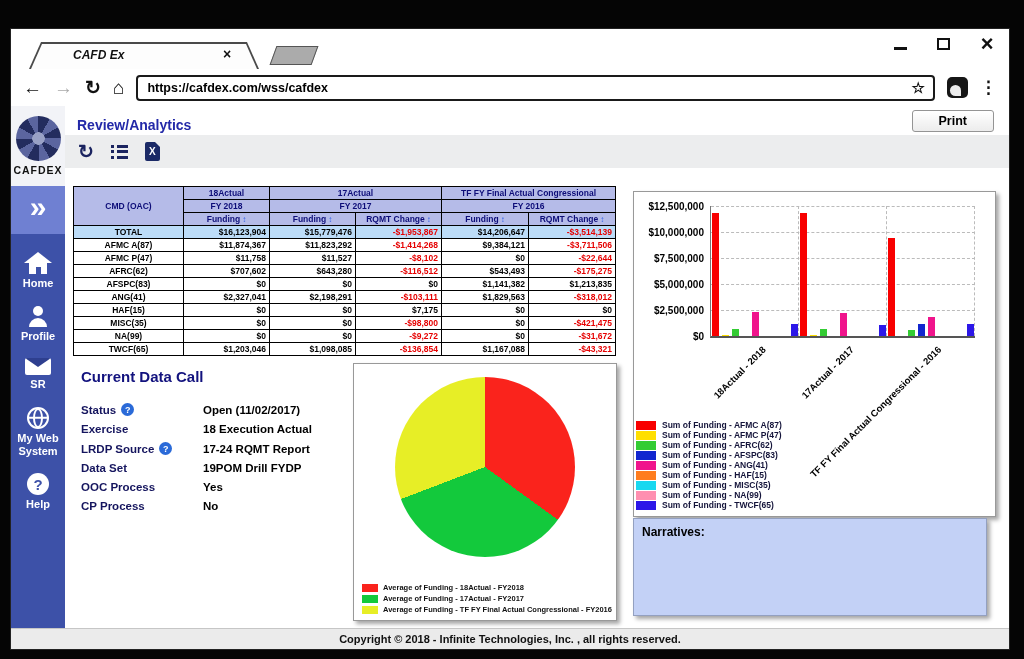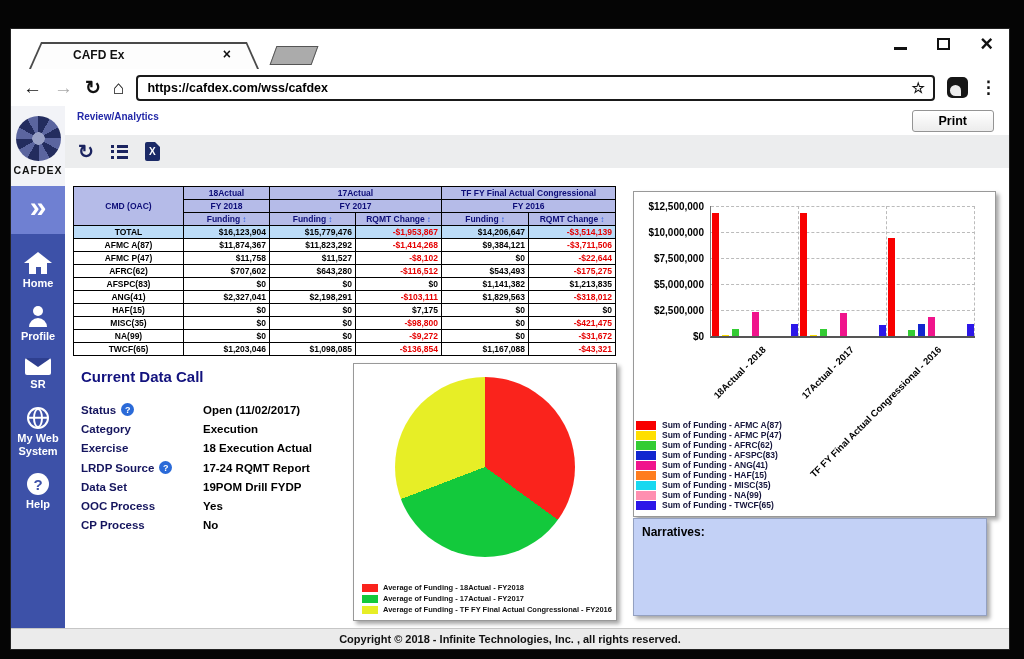--- a/index.html
+++ b/index.html
@@ -2,21 +2,21 @@
 <html><head>
 <meta charset="utf-8">
 <style>
   html,body{margin:0;padding:0;}
   body{width:1024px;height:659px;background:#050505;position:relative;overflow:hidden;
        font-family:"Liberation Sans",sans-serif;}
   .window{position:absolute;left:10px;top:28px;width:1000px;height:622px;background:#fff;
           border:1px solid #222;box-sizing:border-box;}
 
   
-  .titlebar{position:relative;height:40px;background:#fff;}
+  .titlebar{position:relative;height:40px;background:#fff;font-style:italic;}
   .win-controls{position:absolute;top:4px;right:16px;display:flex;gap:30px;align-items:center;height:22px;}
   .win-min{width:13px;height:3px;background:#111;margin-top:8px;}
   .win-max{width:13px;height:12px;border:2.5px solid #111;box-sizing:border-box;}
   .win-close{font-size:22px;font-weight:bold;color:#111;line-height:18px;}
   .tab{position:absolute;left:18px;bottom:0;width:230px;height:27px;}
   .tab-bg{position:absolute;inset:0;background:#4a4a4a;clip-path:polygon(12px 0,calc(100% - 12px) 0,100% 100%,0 100%);}
   .tab-fg{position:absolute;left:2px;right:2px;top:2px;bottom:0;background:#fdfdfd;
           clip-path:polygon(11px 0,calc(100% - 11px) 0,100% 100%,0 100%);}
   .tab-label{position:absolute;left:44px;top:6px;font-size:12px;font-weight:bold;color:#111;}
   .tab-close{position:absolute;right:28px;top:4px;font-size:14px;font-weight:bold;color:#111;}
@@ -52,21 +52,21 @@
   .icon-person .head{position:absolute;top:0;left:6px;width:10px;height:10px;border-radius:50%;background:#fff;}
   .icon-person .torso{position:absolute;bottom:0;left:2px;width:18px;height:9px;border-radius:9px 9px 0 0;background:#fff;}
   .icon-env{position:relative;width:26px;height:17px;background:#fff;border-radius:2px;overflow:hidden;}
   .icon-env::after{content:'';position:absolute;top:0;left:0;border-left:13px solid transparent;border-right:13px solid transparent;border-top:9px solid #2e3f8f;}
   .icon-globe{width:22px;height:22px;border:2.5px solid #fff;border-radius:50%;position:relative;box-sizing:border-box;}
   .icon-globe::before{content:'';position:absolute;left:-1px;right:-1px;top:50%;height:2.5px;background:#fff;transform:translateY(-50%);}
   .icon-globe::after{content:'';position:absolute;left:50%;top:-1px;bottom:-1px;width:10px;border:2.5px solid #fff;border-radius:50%;transform:translateX(-50%);box-sizing:border-box;}
   .icon-help{width:22px;height:22px;border-radius:50%;background:#fff;color:#3d51a8;font-weight:bold;font-size:15px;display:flex;align-items:center;justify-content:center;}
 
   .main{flex:1;position:relative;background:#fff;}
-  .page-title{position:absolute;top:5px;left:12px;font-size:10px;font-weight:bold;color:#2329a8;}
+  .page-title{position:absolute;top:11px;left:12px;font-size:14px;font-weight:bold;color:#2329a8;}
   .toolbar{position:absolute;top:29px;left:0;right:0;height:33px;background:#ecedee;display:flex;align-items:center;gap:17px;padding-left:13px;box-sizing:border-box;}
   .tb-refresh{font-size:19px;font-weight:bold;color:#1b2460;line-height:1;}
   .tb-list{display:flex;flex-direction:column;gap:2.5px;}
   .tb-list i{display:block;position:relative;width:11px;height:3px;background:#1b2460;margin-left:6px;}
   .tb-list i::before{content:'';position:absolute;left:-6px;top:0;width:3px;height:3px;background:#1b2460;}
   .tb-excel{width:15px;height:19px;background:#1b2a66;border-radius:2px;color:#fff;font-size:10px;font-weight:bold;display:flex;align-items:center;justify-content:center;position:relative;}
   .tb-excel::after{content:'';position:absolute;top:0;right:0;border-top:5px solid #ecedee;border-left:5px solid transparent;}
   .print-btn{position:absolute;right:15px;top:4px;padding:3px 26px;background:linear-gradient(#ffffff,#ececec);
              border:1px solid #949494;border-radius:3px;font-size:12.5px;font-weight:bold;color:#000;}
 
@@ -318,26 +318,20 @@
         <div>
             <div class="dc-row">
               <span class="dc-label">
                 <span>Status</span>
                 <span class="help-badge">?</span>
               </span>
               <span class="dc-value">Open (11/02/2017)</span>
             </div>
             <div class="dc-row">
               <span class="dc-label">
-                <span>Category</span>
-              </span>
-              <span class="dc-value">Execution</span>
-            </div>
-            <div class="dc-row">
-              <span class="dc-label">
                 <span>Exercise</span>
               </span>
               <span class="dc-value">18 Execution Actual</span>
             </div>
             <div class="dc-row">
               <span class="dc-label">
                 <span>LRDP Source</span>
                 <span class="help-badge">?</span>
               </span>
               <span class="dc-value">17-24 RQMT Report</span>

